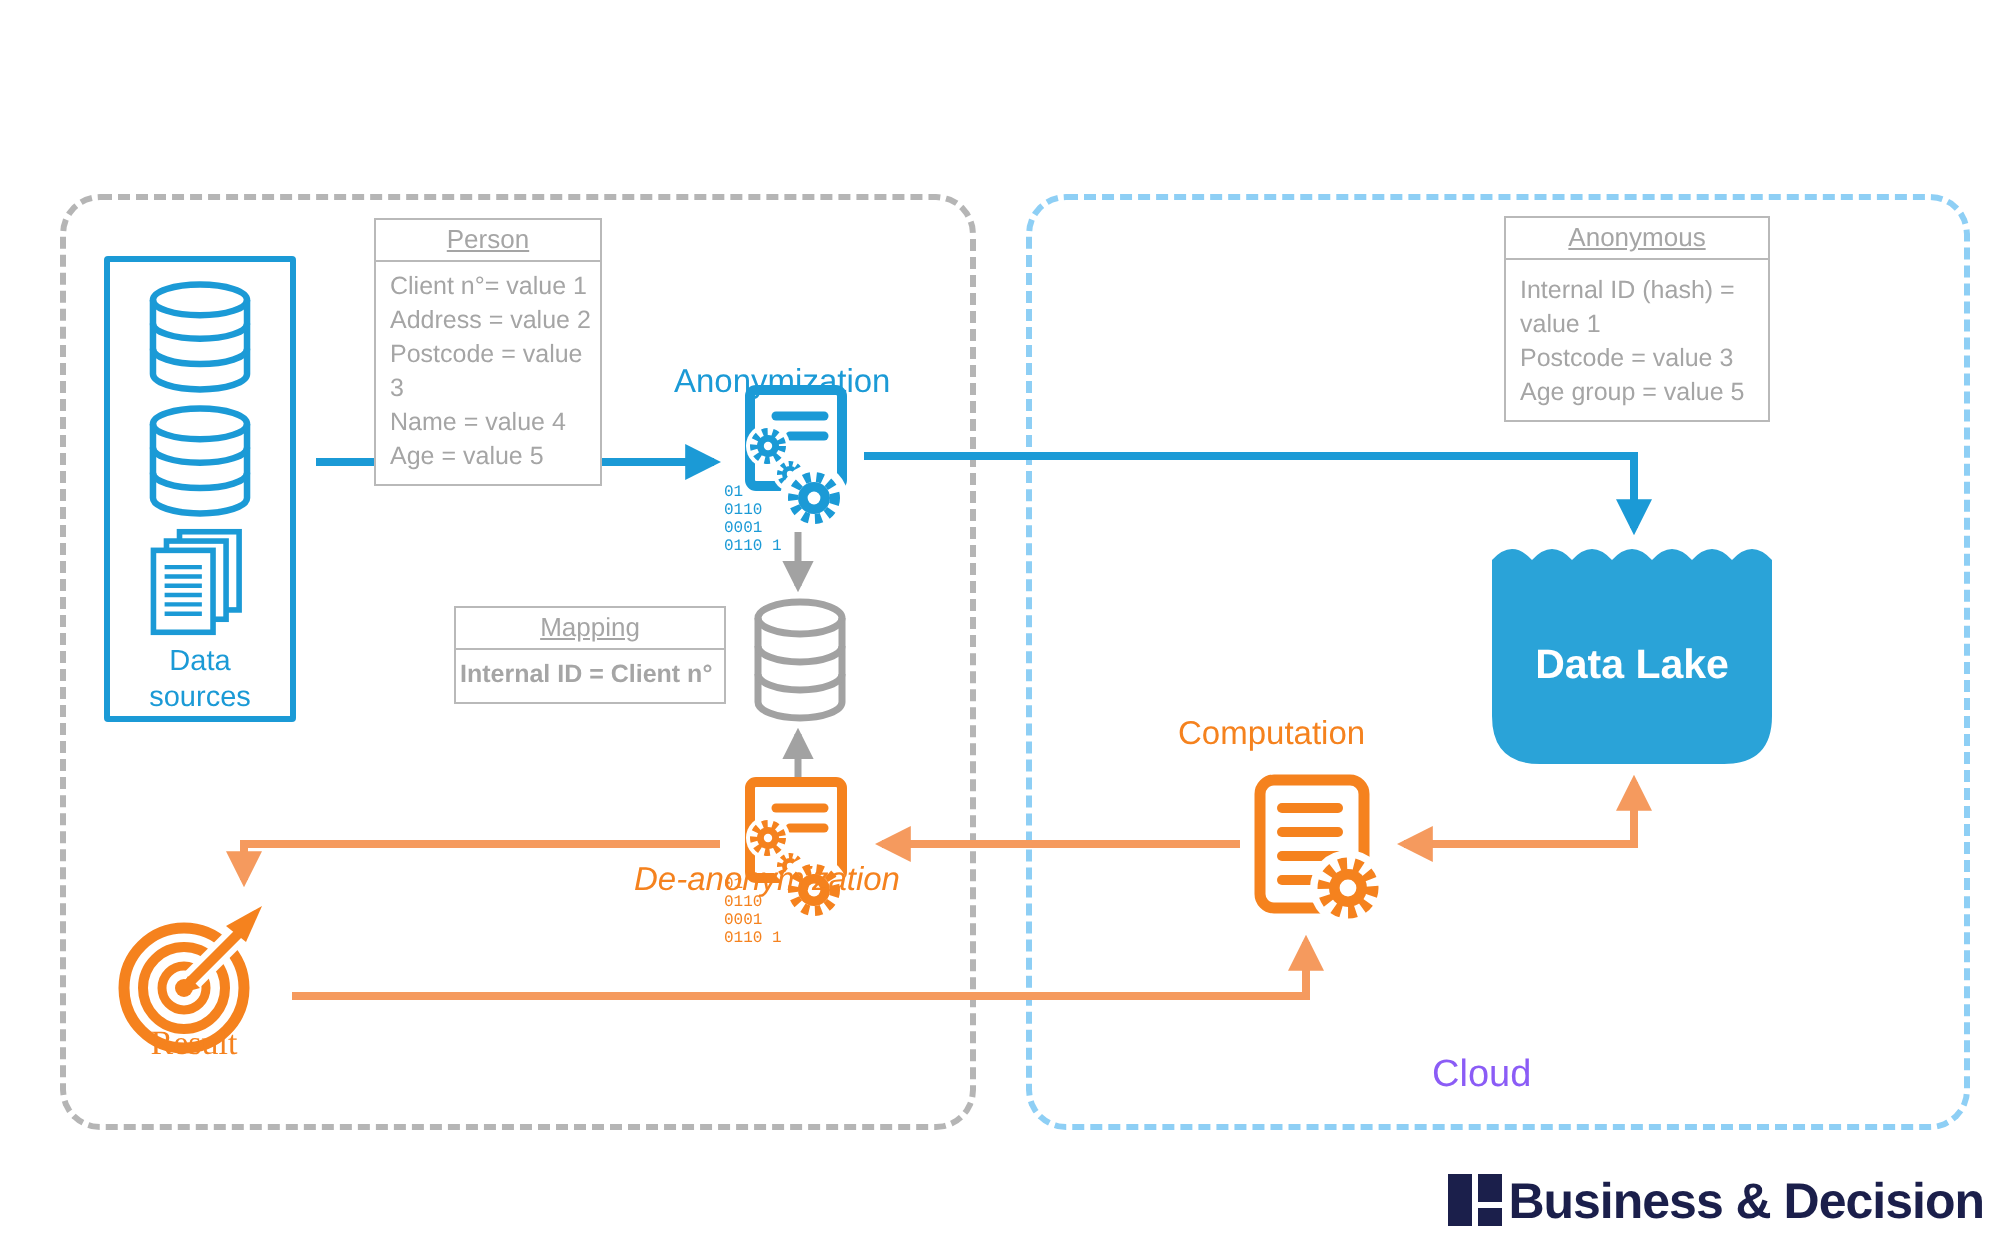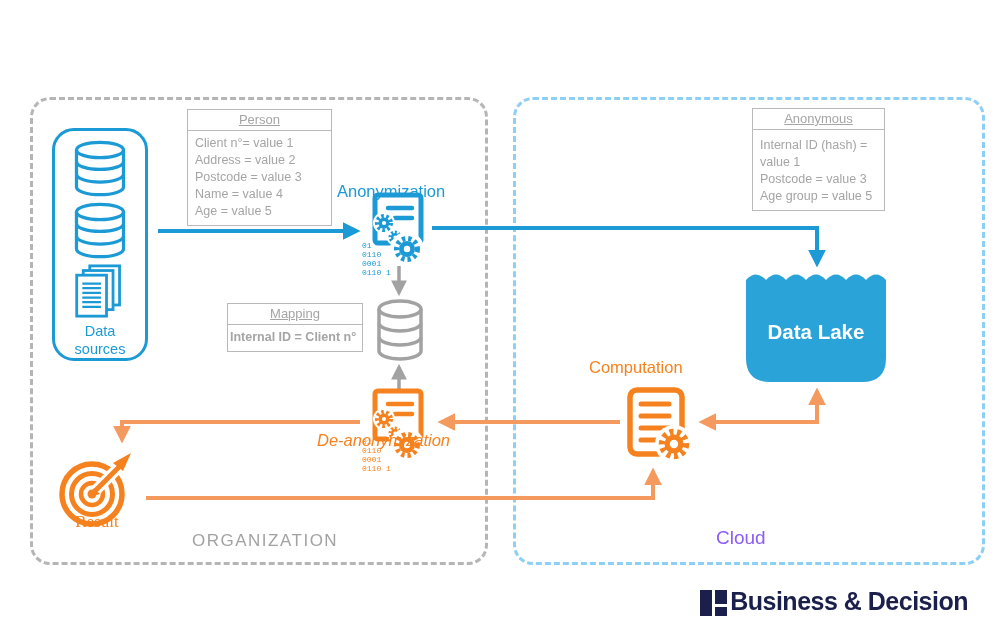--- a/index.html
+++ b/index.html
@@ -8,61 +8,60 @@
   .abs { position:absolute; }
 
   .title { left:0; top:18px; width:1000px; text-align:center; font-size:33px; font-weight:bold; color:#1b78be; letter-spacing:0.2px; }
 
   .zone { border-radius:20px; }
   .zone.org { left:30px; top:97px; width:458px; height:468px; border:3px dashed #b5b5b5; }
   .zone.cloud { left:513px; top:97px; width:472px; height:468px; border:3px dashed #8ecff5; }
   .zone-label-org { left:192px; top:531px; font-size:17px; color:#a2a2a2; letter-spacing:1.5px; }
   .zone-label-cloud { left:716px; top:527px; font-size:19px; color:#8b5cf6; }
 
-  .datasources { left:52px; top:128px; width:96px; height:233px; border:3px solid #1b9ad6; border-radius:22px; display:flex; flex-direction:column; align-items:center; padding-top:9px; gap:4px; background:#fff; }
+  .datasources { left:52px; top:128px; width:96px; height:233px; border:3px solid #1b9ad6; border-radius:2px; display:flex; flex-direction:column; align-items:center; padding-top:9px; gap:4px; background:#fff; }
   .datasources .lbl { color:#1b9ad6; font-size:14.5px; text-align:center; line-height:1.25; width:70px; }
 
   .dtable { background:#fff; border:1.5px solid #b9b9b9; color:#a5a5a5; font-size:12.5px; }
   .dtable .hd { text-align:center; padding:2px 0 3px 0; border-bottom:1.5px solid #b9b9b9; text-decoration:underline; font-size:13px; }
   .dtable .bd { padding:4px 4px 5px 7px; line-height:17px; }
-  .t-person { left:187px; top:109px; width:145px; }
+  .t-person { left:187px; top:109px; width:114px; }
   .t-mapping { left:227px; top:303px; width:136px; }
   .t-mapping .bd { text-align:left; padding-left:2px;font-weight:bold; }
   .t-anonymous { left:752px; top:108px; width:133px; }
   .t-anonymous .bd { padding-top:7px; }
 
   .nlabel { font-size:16.5px; }
   .blue-t { color:#1b9ad6; }
   .orange-t { color:#f5821e; }
   .lab-anon { left:337px; top:182px; }
   .lab-deanon { left:317px; top:431px;font-style:italic; }
   .lab-comp { left:589px; top:358px; }
   .lab-result { left:50px; top:512px; width:94px; text-align:center; font-size:17px;font-family:Liberation Serif, serif; }
 
   svg { display:block; }
   .overlay { left:0; top:0; width:1000px; height:625px; pointer-events:none; }
 
-  .logo { right:32px; top:587px; display:flex; align-items:flex-end; gap:3px; }
+  .logo { right:8px; top:587px; display:flex; align-items:flex-start; gap:3px; }
   .logo-mark { position:relative; width:27px; height:26px; }
   .logo-mark .b1 { position:absolute; left:0; top:0; width:12px; height:26px; background:#1b1f4b; }
   .logo-mark .b2 { position:absolute; left:15px; top:0; width:12px; height:14px; background:#1b1f4b; }
   .logo-mark .b3 { position:absolute; left:15px; top:17px; width:12px; height:9px; background:#1b1f4b; }
   .logo-text { font-size:25px; font-weight:bold; color:#1b1f4b; letter-spacing:-0.5px; }
 
   .bincode { font-family:"Liberation Mono", monospace; font-size:8px; }
 </style>
 </head>
 <body>
 
 <div class="stage">
 
 
   <div class="abs zone org"></div>
   <div class="abs zone cloud"></div>
-  <div class="abs zone-label-org">ORGANIZATION</div>
   <div class="abs zone-label-cloud">Cloud</div>
 
   <svg class="abs overlay" viewBox="0 0 1000 625">
     <defs>
       <marker id="ar-blue" viewBox="0 0 10 10" refX="8" refY="5" markerWidth="4.5" markerHeight="4.5" orient="auto-start-reverse">
           <path d="M0,0L10,5L0,10z" fill="#1b9ad6"></path>
         </marker>
       <marker id="ar-orange" viewBox="0 0 10 10" refX="8" refY="5" markerWidth="4.5" markerHeight="4.5" orient="auto-start-reverse">
           <path d="M0,0L10,5L0,10z" fill="#f59a5e"></path>
         </marker>

